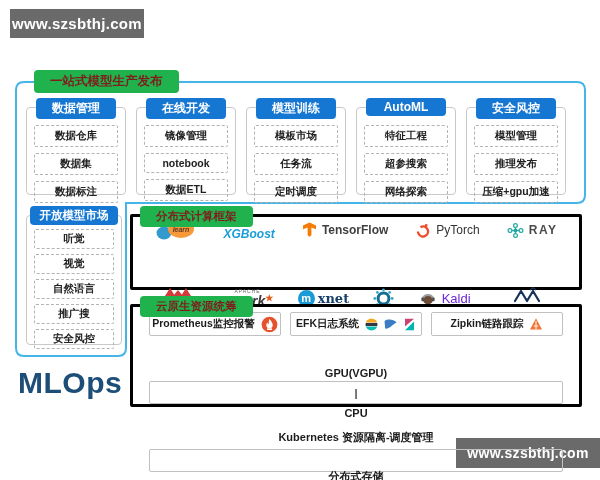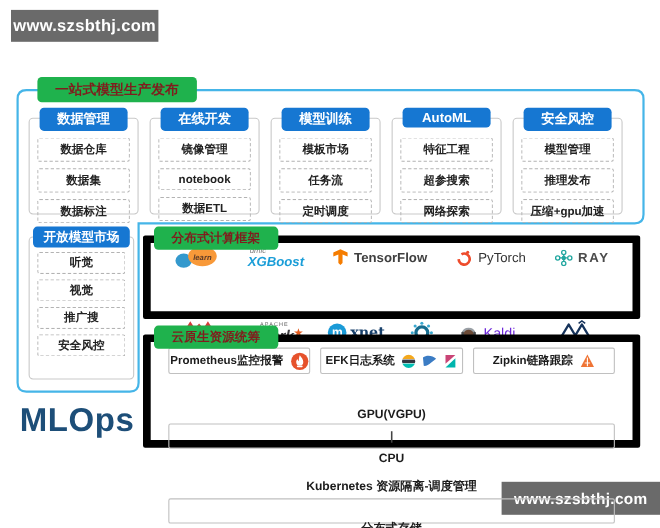--- a/index.html
+++ b/index.html
@@ -35,21 +35,21 @@
   
   .market { position:absolute; left:26px; top:206px; width:96px; height:140px; }
   .market .colhdr { position:absolute; left:50%; transform:translateX(-50%); top:0;
                     width:88px; z-index:3; font-size:11.5px; }
   .marketbox { position:absolute; left:0; right:0; top:9px; height:130px; background:#fff;
                border:1px solid #c9c9c9; border-radius:4px;
                display:flex; flex-direction:column; gap:5px; padding-top:13px; }
   .marketbox .dash { padding:2px 0; }
 
   
-  .secbox { position:absolute; background:#fff; border:7px solid #000000; border-radius:2px;gap:45px; }
+  .secbox { position:absolute; background:#fff; border:3px solid #000000; border-radius:2px;gap:45px; }
   .framebox { left:130px; top:214px; width:452px; height:76px;
               display:flex; flex-direction:column; justify-content:space-evenly; padding:2px 8px; }
   .logorow { display:flex; align-items:center; justify-content:space-around; height:32px; }
   .logo { display:flex; align-items:center; gap:5px; white-space:nowrap; }
 
   .cloudbox { left:130px; top:304px; width:452px; height:103px;
               display:flex; flex-direction:column; justify-content:space-evenly; padding:5px 16px; }
   .cloudrow { display:flex; gap:9px; }
   .minibox { flex:1; border:1px solid #c0c0c0; border-radius:2px; height:24px;
              display:flex; align-items:center; justify-content:center; gap:6px;
@@ -134,20 +134,21 @@
       <div class="dash">推理发布</div>
       <div class="dash">压缩+gpu加速</div>
     </div>
   </div>
 
   <div class="market">
     <div class="bbadge colhdr">开放模型市场</div>
     <div class="marketbox">
       <div class="dash">听觉</div>
       <div class="dash">视觉</div>
+      <div class="dash">自然语言</div>
       <div class="dash">推广搜</div>
       <div class="dash">安全风控</div>
     </div>
   </div>
 
   <div class="gbadge" style="left:140px; top:206px; font-size:11.5px;">分布式计算框架</div>
   <div class="secbox framebox">
     <div class="logorow">
       <span class="logo">
         <svg width="42" height="22" viewBox="0 0 42 22">

